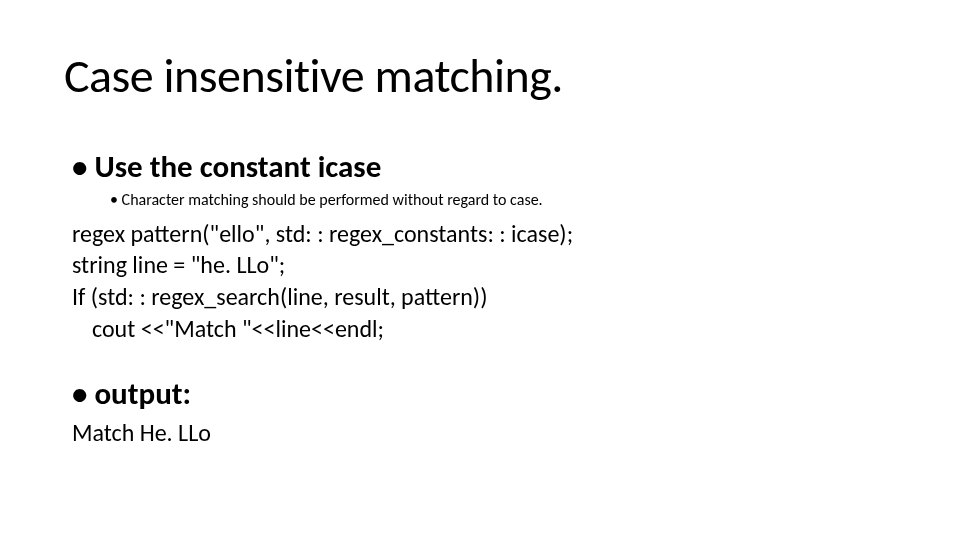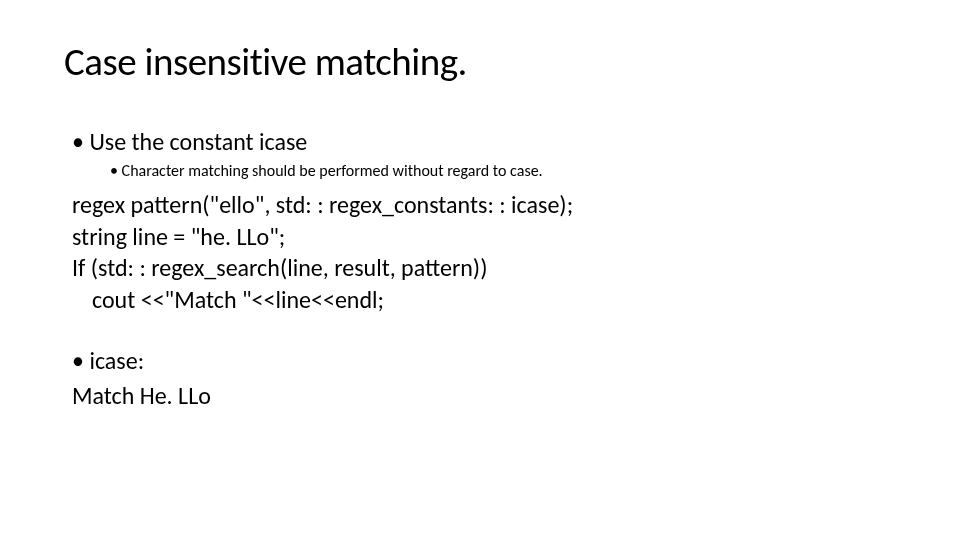--- a/index.html
+++ b/index.html
@@ -6,31 +6,33 @@
     body {
       width: 960px;
       height: 540px;
       background: #ffffff;
       font-family: Calibri, "Segoe UI", Arial, sans-serif;
       color: #000000;
       padding: 38px 64px 0 64px;
       overflow: hidden;
     }
     .title {
-      font-size: 39px;
+      font-size: 48px;
       font-weight: 400;
       color: #000000;
       margin-bottom: 42px;
       letter-spacing: -0.5px;
+      margin-top: 8px;
     }
     .bullet-l1 {
-      font-size: 24px;
+      font-size: 31px;
       margin-left: 8px;
       margin-bottom: 4px;
       line-height: 1.25;
+      font-weight: bold;
     }
     .bullet-l1::before {
       content: "• ";
     }
     .bullet-l2 {
       font-size: 16px;
       margin-left: 46px;
       margin-bottom: 8px;
       line-height: 1.25;
     }
@@ -57,14 +59,14 @@
 <div class="bullet-l1">Use the constant icase</div>
 <div class="bullet-l2">Character matching should be performed without regard to case.</div>
 
 <div class="code-line">regex pattern("ello", std: : regex_constants: : icase);</div>
 <div class="code-line">string line = "he. LLo";</div>
 <div class="code-line">If (std: : regex_search(line, result, pattern))</div>
 <div class="code-line code-indent">cout &lt;&lt;"Match "&lt;&lt;line&lt;&lt;endl;</div>
 
 <div class="spacer"></div>
 
-<div class="bullet-l1">icase:</div>
+<div class="bullet-l1">output:</div>
 <div class="code-line">Match He. LLo</div>
 
 </body></html>

